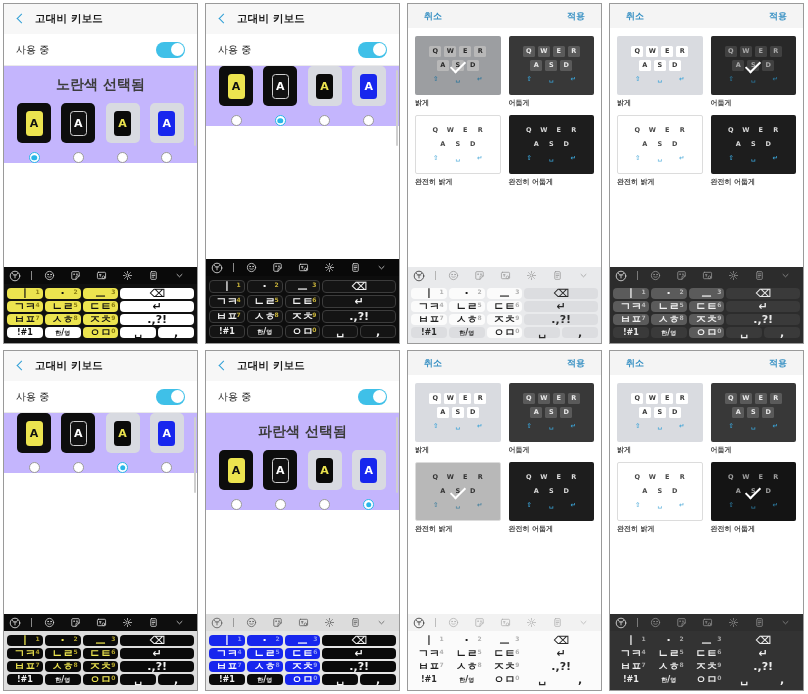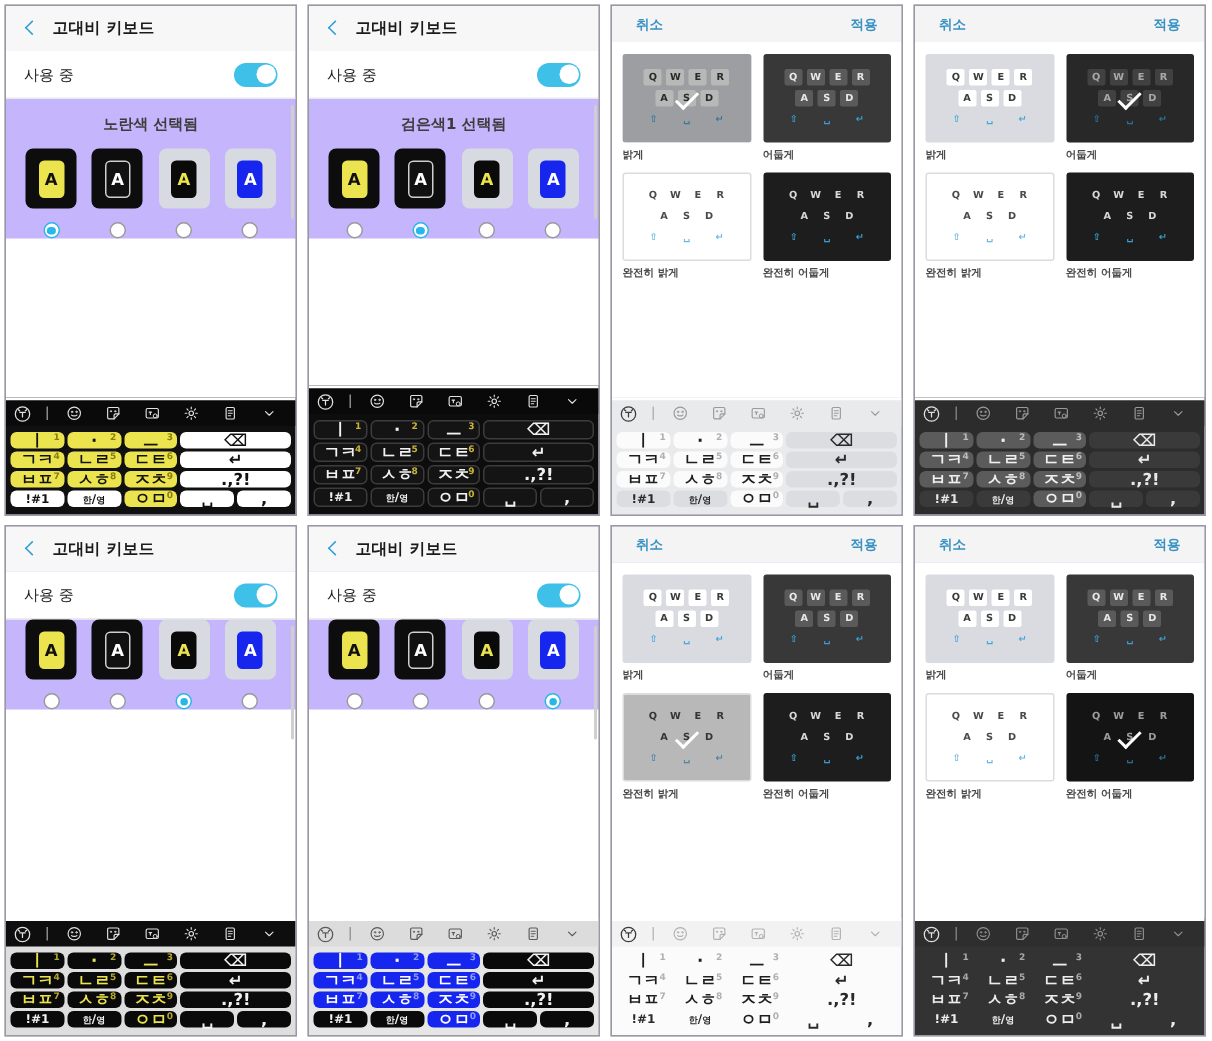--- a/index.html
+++ b/index.html
@@ -64,21 +64,21 @@
   .toggle {
     width: 29px; height: 16px; border-radius: 9px;
     background: #3fc0e8; position: relative;
   }
   .toggle::after {
     content: ""; position: absolute; right: 1.5px; top: 1.5px;
     width: 13px; height: 13px; border-radius: 50%; background: #fff;
   }
 
   .selected-caption {
-    text-align: center; font-size: 10px; color: #3c3c3c;
+    text-align: center; font-size: 14px; color: #3c3c3c;
     padding: 10px 0 9px 0; font-weight: bold;
   }
 
   .swatch-row {
     display: flex; justify-content: space-around;
     padding: 0 8px;
   }
   .swatch-cell { display: flex; flex-direction: column; align-items: center; width: 40px; }
   .swatch {
     width: 34px; height: 40px; border-radius: 5px;
@@ -430,21 +430,20 @@
     <div class="panel">
       <div class="panel-inner">
         <div class="appbar">
           <span class="back-chevron"></span>
           <span class="appbar-title">고대비 키보드</span>
         </div>
         <div class="usingrow">
           <span class="lbl">사용 중</span>
           <span class="toggle"></span>
         </div>
-        <div class="selected-caption">검은색1 선택됨</div>
         <div class="swatch-row">
           <div class="swatch-cell">
             <div class="swatch" style="background:#0d0d0d">
               <div class="sw-key" style="background:#ece44f;color:#111;border:none">A</div>
             </div>
             <div class="radio"></div>
           </div>
           <div class="swatch-cell">
             <div class="swatch" style="background:#0d0d0d">
               <div class="sw-key" style="background:#111;color:#fff;border:1px solid #cfcfcf">A</div>
@@ -1165,20 +1164,21 @@
     <div class="panel">
       <div class="panel-inner">
         <div class="appbar">
           <span class="back-chevron"></span>
           <span class="appbar-title">고대비 키보드</span>
         </div>
         <div class="usingrow">
           <span class="lbl">사용 중</span>
           <span class="toggle"></span>
         </div>
+        <div class="selected-caption">파란색 선택됨</div>
         <div class="swatch-row">
           <div class="swatch-cell">
             <div class="swatch" style="background:#0d0d0d">
               <div class="sw-key" style="background:#ece44f;color:#111;border:none">A</div>
             </div>
             <div class="radio"></div>
           </div>
           <div class="swatch-cell">
             <div class="swatch" style="background:#0d0d0d">
               <div class="sw-key" style="background:#111;color:#fff;border:1px solid #cfcfcf">A</div>

